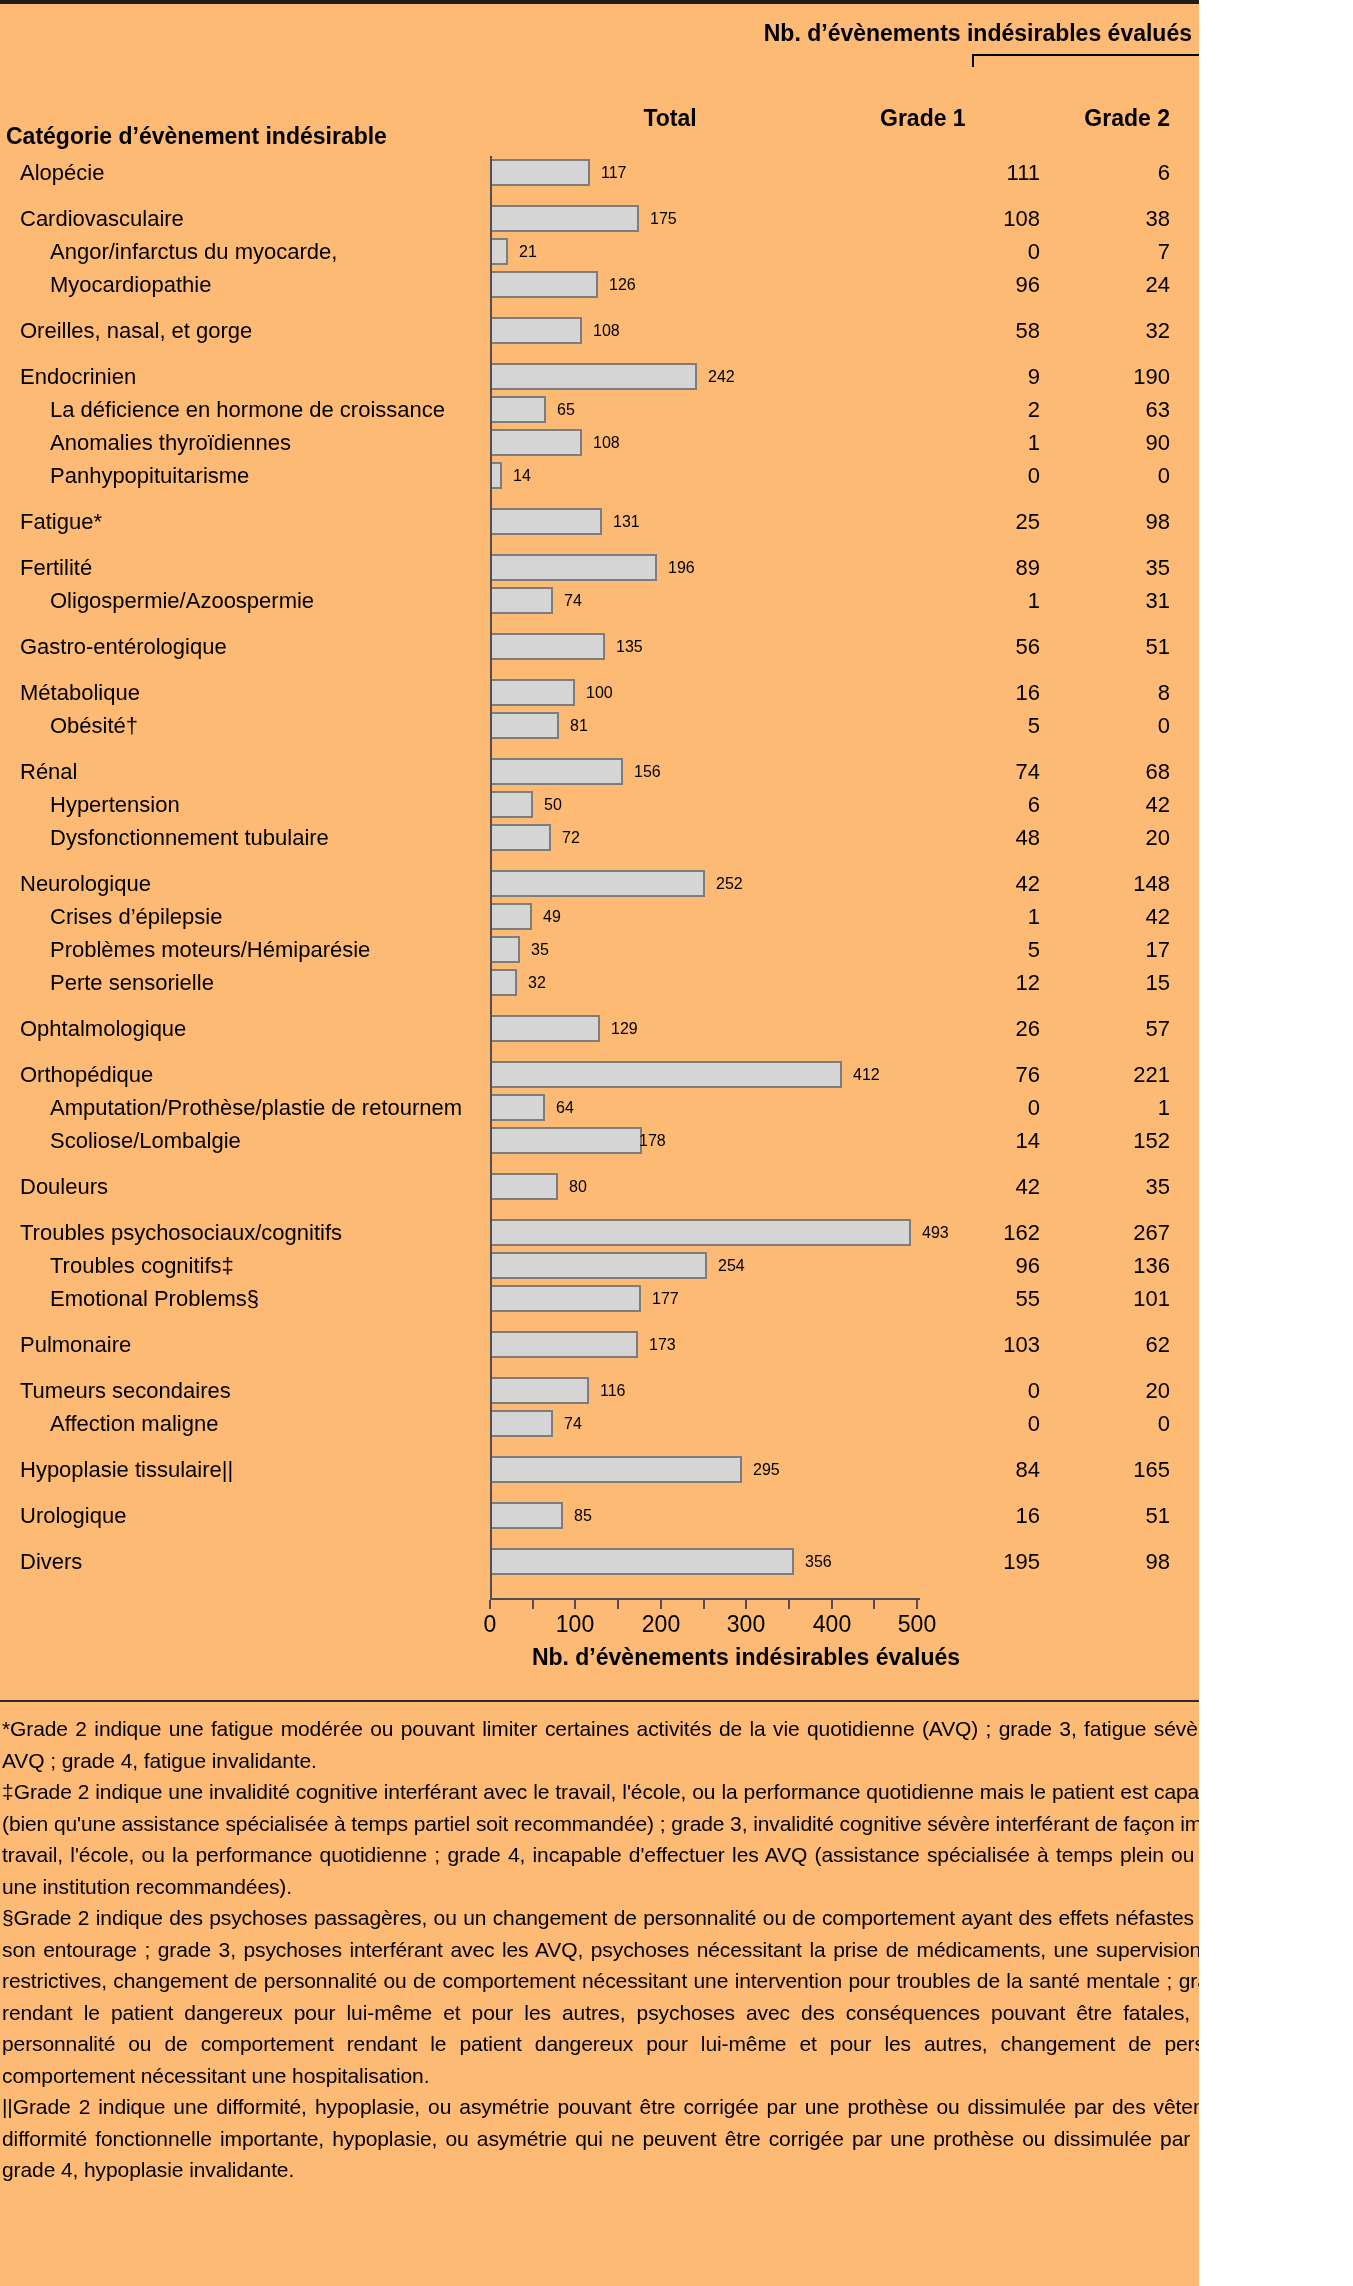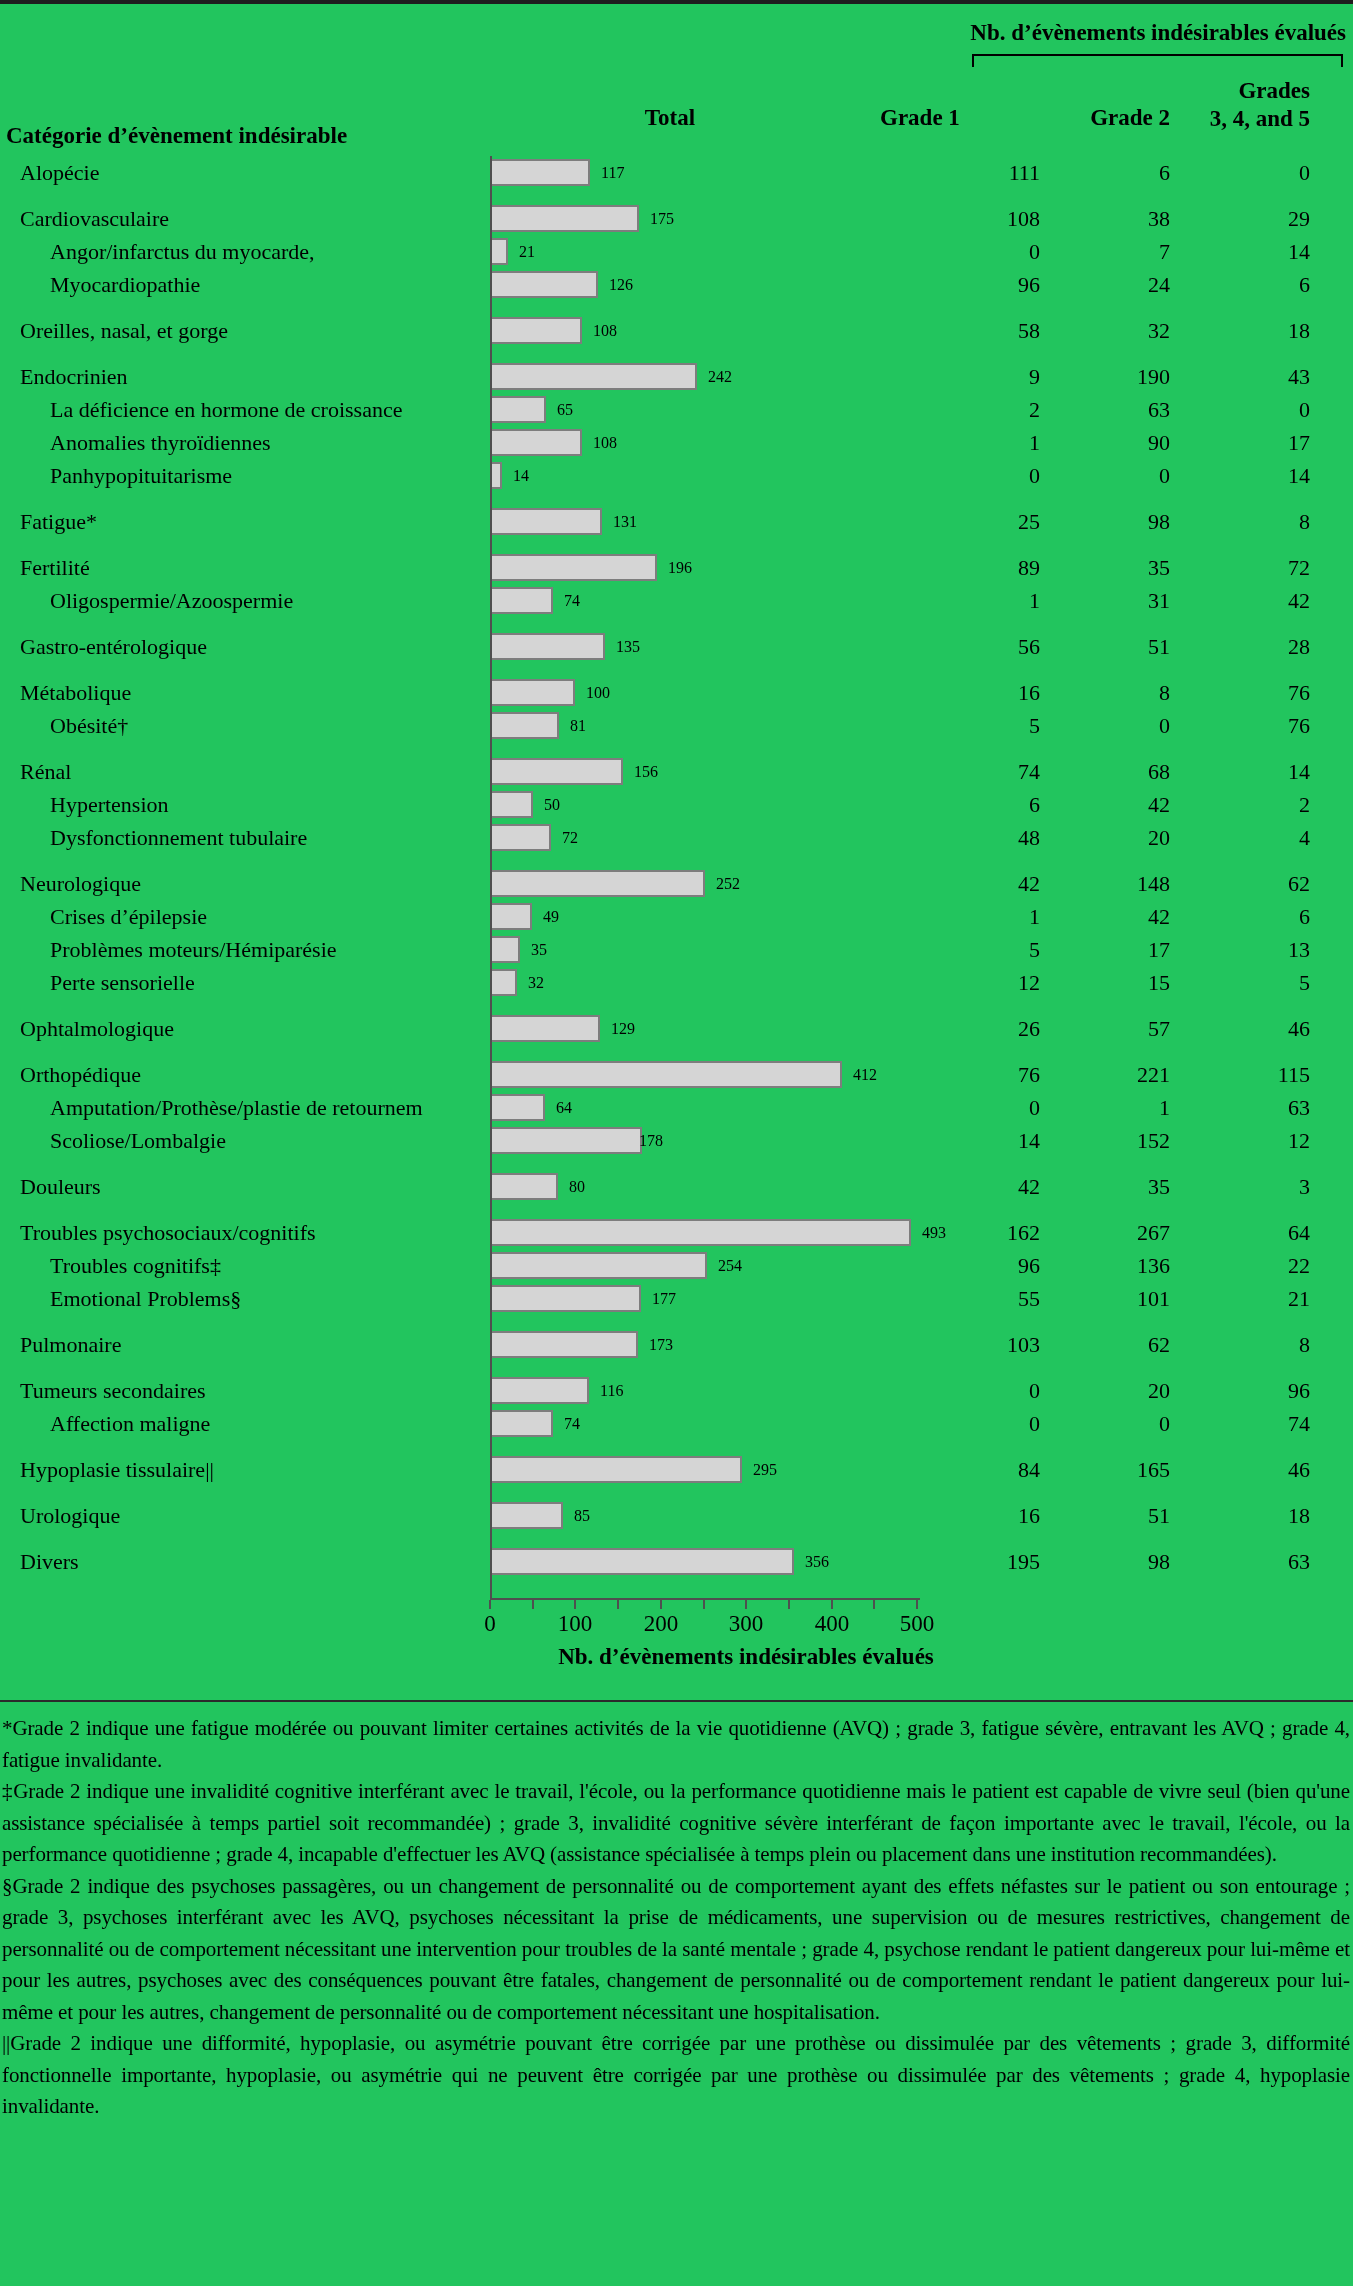--- a/index.html
+++ b/index.html
@@ -1,17 +1,17 @@
 <!DOCTYPE html>
 <html><head>
 <meta charset="utf-8">
 <style>
   html,body { margin:0; padding:0; background:#ffffff; }
   body { width:1353px; height:2286px; font-family:"Liberation Sans", sans-serif; color:#000; }
-  .page { position:relative; width:1353px; height:2286px; overflow:hidden; background:#22c55e;font-family:Liberation Serif, serif; }
+  .page { position:relative; width:1199px; height:2286px; overflow:hidden; background:#fdba74; }
 
   .topline { position:absolute; top:0; left:0; width:1353px; height:4px; background:#1e1e1e; }
 
   .hdr-title { position:absolute; top:20px; right:7px; font-weight:bold; font-size:23px; white-space:nowrap; }
   .bracket { position:absolute; top:54px; left:972px; width:371px; height:13px;
              border-top:2px solid #000; border-left:2px solid #000; border-right:2px solid #000; box-sizing:border-box; }
 
   .col-hdr { position:absolute; font-weight:bold; font-size:23px; }
   .col-category { left:6px; top:123px; white-space:nowrap; }
   .col-total   { left:618px; top:105px; width:104px; text-align:center; }

